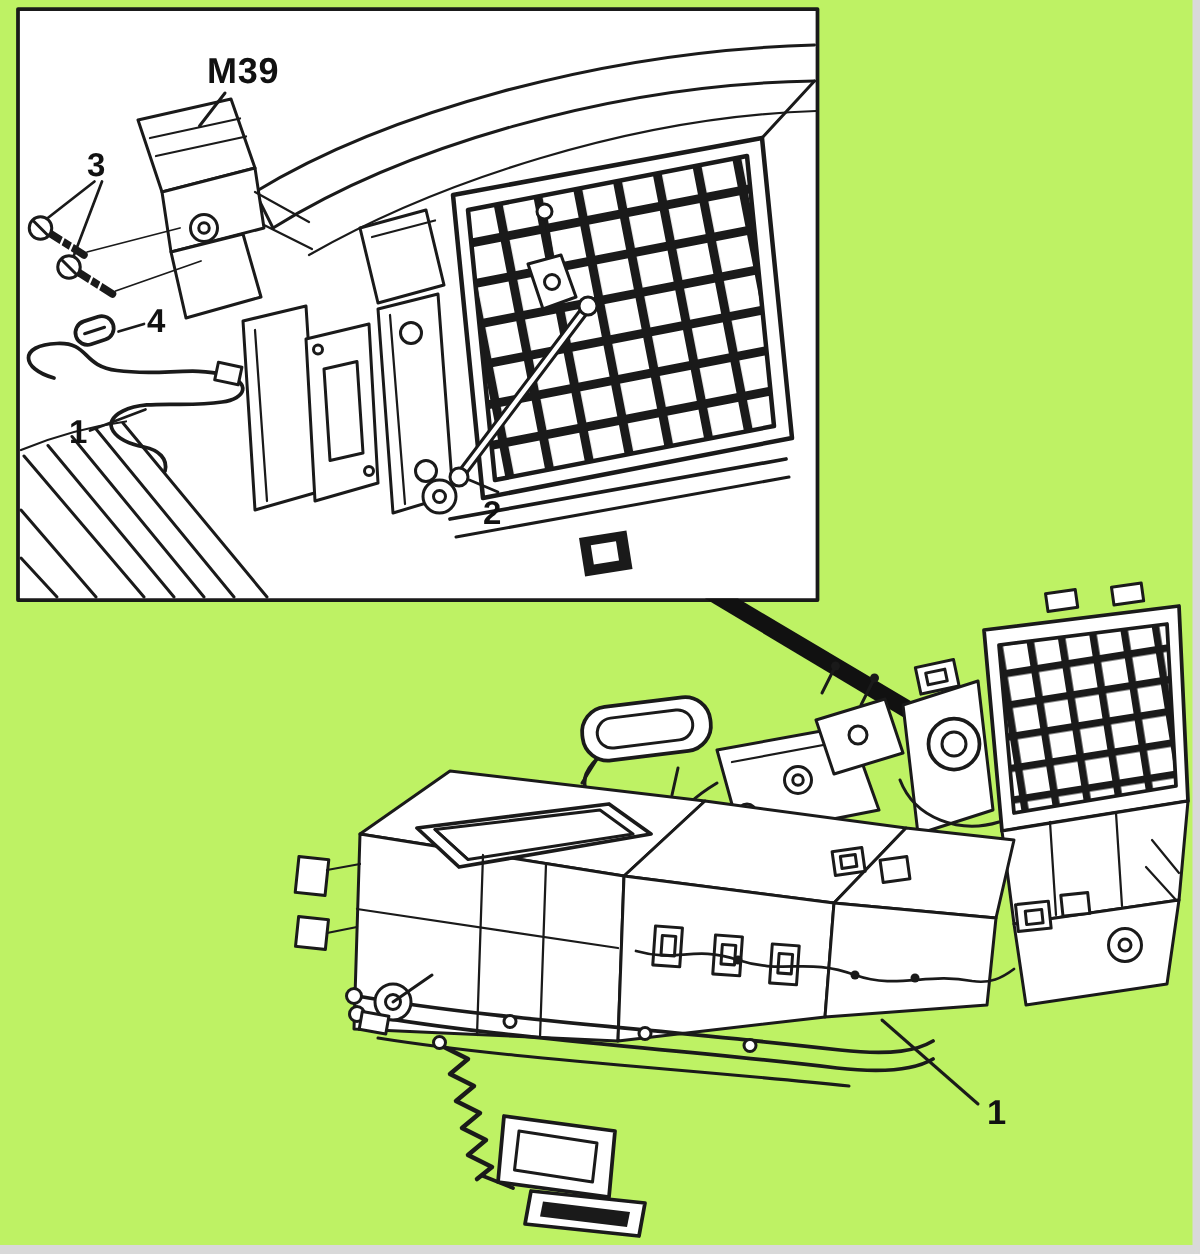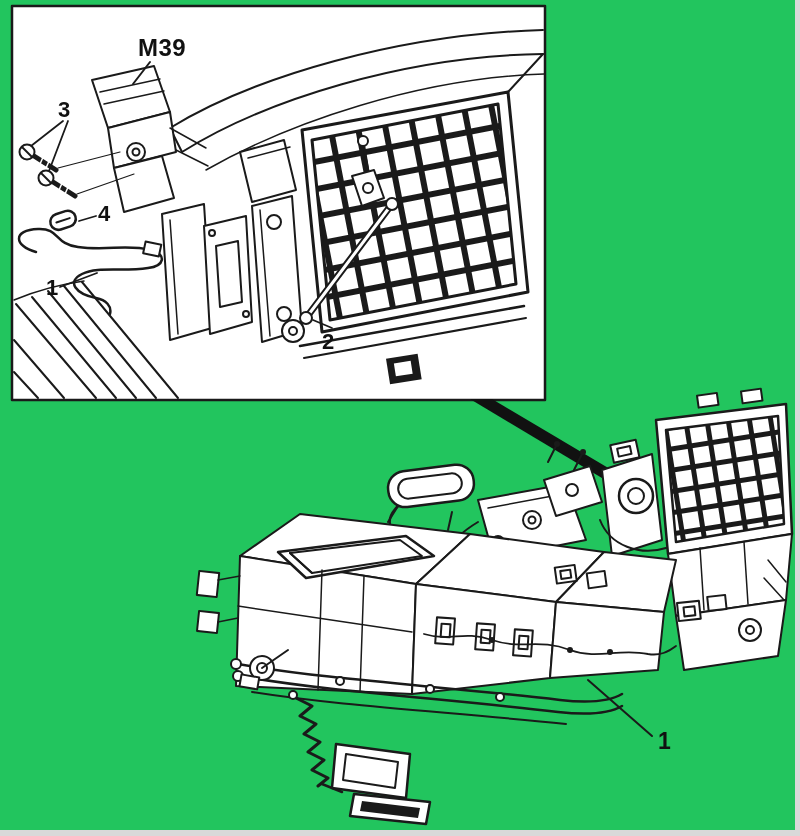--- a/index.html
+++ b/index.html
@@ -1,17 +1,17 @@
 <!DOCTYPE html>
 <html><head>
 <meta charset="utf-8">
 <style>
   html,body{margin:0;padding:0;background:#ffffff;}
   .stage{
-    position:relative;width:800px;height:836px;background:#22c55e;overflow:hidden;
+    position:relative;width:800px;height:836px;background:#bef264;overflow:hidden;
     font-family:"Liberation Sans",sans-serif;
   }
   .art{position:absolute;left:0;top:0;}
   .lbl{position:absolute;color:#111;font-weight:700;line-height:1;user-select:none;}
   .lbl.m39{left:138px;top:36px;font-size:24px;letter-spacing:.5px;}
   .lbl.n3 {left:58px;top:99px;font-size:22px;}
   .lbl.n4 {left:98px;top:203px;font-size:22px;}
   .lbl.n1i{left:46px;top:277px;font-size:22px;}
   .lbl.n2 {left:322px;top:331px;font-size:22px;}
   .lbl.n1m{left:658px;top:730px;font-size:23px;}

